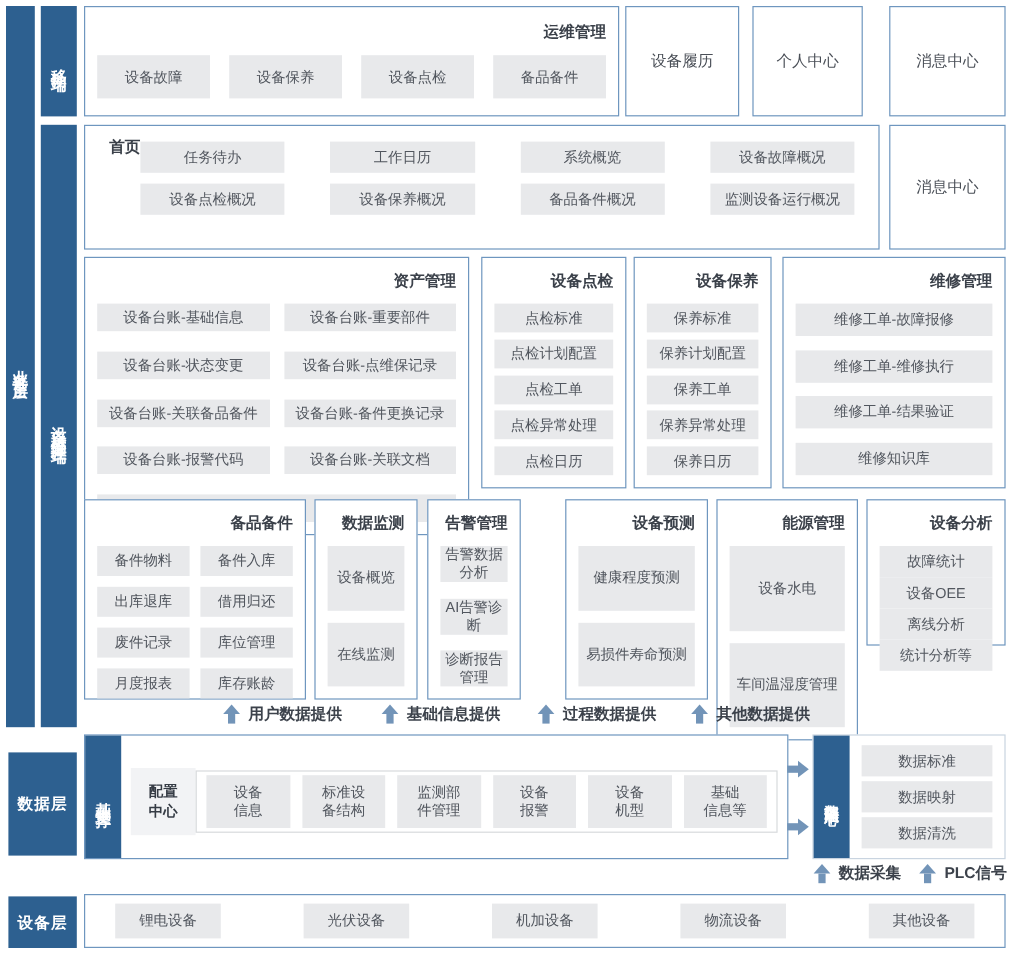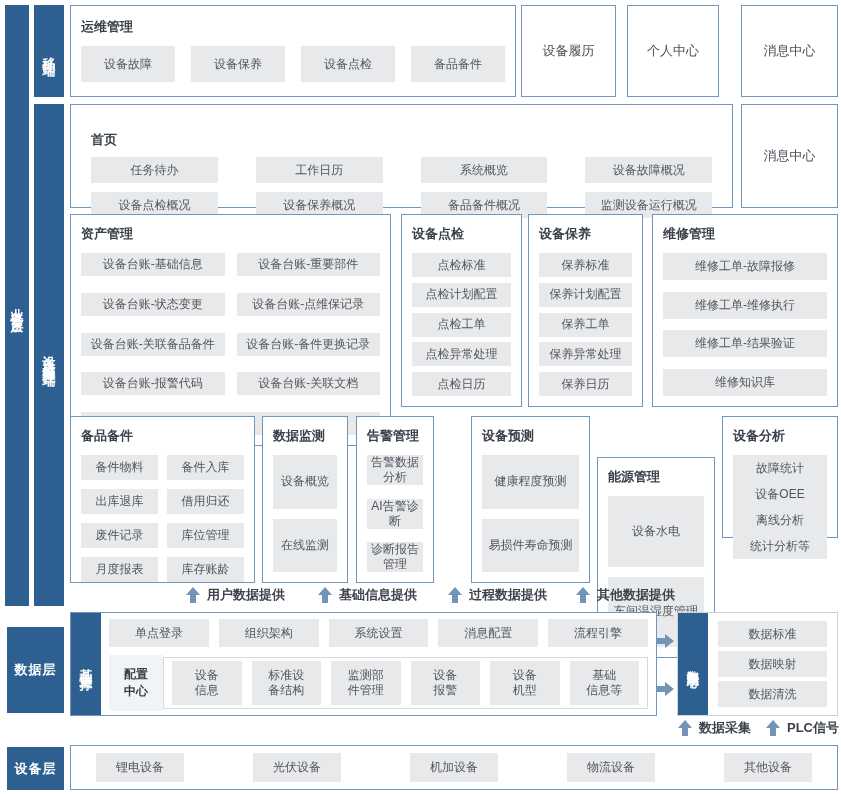--- a/index.html
+++ b/index.html
@@ -26,35 +26,35 @@
 
   #bar-platform{left:5px;top:5px;width:24px;height:601px;}
   #bar-mobile{left:34px;top:5px;width:30px;height:92px;}
   #bar-ops{left:34px;top:104px;width:30px;height:502px;}
   #bar-data{left:7px;top:627px;width:57px;height:86px;}
   #bar-device{left:7px;top:747px;width:57px;height:43px;}
 
   
   .box{position:absolute;background:#fff;border:2px solid #8fadcd;}
   .thin{border:1px solid var(--border);}
-  .sec-title{font-weight:bold;color:var(--title);font-size:13px;text-align:left;height:22px;line-height:22px;flex:none;}
+  .sec-title{font-weight:bold;color:var(--title);font-size:13px;text-align:right;height:22px;line-height:22px;flex:none;}
   .chip{background:var(--chip);color:var(--chip-text);font-size:12px;display:flex;align-items:center;justify-content:center;text-align:center;line-height:1.25;white-space:pre-line;}
 
   
   #ops-box{left:70px;top:5px;width:446px;height:92px;display:flex;flex-direction:column;padding:10px 10px 14px;}
   #ops-box .hrow{flex:1;display:flex;gap:16px;margin-top:8px;}
   #ops-box .chip{flex:1;}
   .mini-box{position:absolute;border:1px solid var(--border);background:#fff;display:flex;align-items:center;justify-content:center;color:#4a4f57;font-size:13px;}
   #mini-0{left:521px;top:5px;width:95px;height:92px;}
   #mini-1{left:627px;top:5px;width:92px;height:92px;}
   #mini-2{left:741px;top:5px;width:97px;height:92px;}
   #home-msg{left:741px;top:104px;width:97px;height:104px;}
 
   
-  #home-box{left:70px;top:104px;width:663px;height:104px;display:flex;flex-direction:column;padding:24px 20px 10px;}
+  #home-box{left:70px;top:104px;width:663px;height:104px;display:flex;padding:7px 20px 10px;}
   .home-grid{flex:1;display:grid;grid-template-columns:repeat(4,1fr);column-gap:38px;row-gap:9px;grid-auto-rows:26px;margin-top:6px;}
 
   
   .mod{display:flex;flex-direction:column;padding:8px 10px 10px;}
   .mod-grid2{flex:1;display:grid;grid-template-columns:1fr 1fr;column-gap:12px;row-gap:8px;margin-top:8px;align-content:space-between;}
   .mod-grid2 .chip{height:23px;}
   .mod-grid2 .full{grid-column:1/-1;}
   .vstack{flex:1;display:flex;flex-direction:column;justify-content:space-between;margin-top:8px;}
   .vstack .chip{height:24px;}
   .vstack.wide .chip{height:27px;}
@@ -67,21 +67,21 @@
   #m11{left:401px;top:214px;width:121px;height:193px;}
   #m12{left:528px;top:214px;width:115px;height:193px;}
   #m13{left:652px;top:214px;width:186px;height:193px;}
 
   #m20{left:70px;top:416px;width:185px;height:167px;}
   #m20 .mod-grid2{column-gap:9px;row-gap:9px;}
   #m20 .mod-grid2 .chip{height:25px;}
   #m21{left:262px;top:416px;width:86px;height:167px;}
   #m22{left:356px;top:416px;width:78px;height:167px;}
   #m23{left:471px;top:416px;width:119px;height:167px;}
-  #m24{left:597px;top:416px;width:118px;height:201px;margin-top:41px;}
+  #m24{left:597px;top:416px;width:118px;height:201px;}
   #m25{left:722px;top:416px;width:116px;height:122px;}
 
   
   .flow{position:absolute;display:flex;align-items:center;gap:7px;}
   .flow-text{font-weight:bold;color:#3c424b;font-size:13px;}
   .arrow-up{display:inline-flex;flex-direction:column;align-items:center;}
   .arrow-up .tri{width:0;height:0;border-left:7px solid transparent;border-right:7px solid transparent;border-bottom:8px solid var(--arrow);}
   .arrow-up .stem{width:6px;height:8px;background:var(--arrow);}
   .arrow-right{position:absolute;display:inline-flex;align-items:center;}
   .arrow-right .stem{width:9px;height:6px;background:var(--arrow);}
@@ -288,27 +288,20 @@
         <i class="stem"></i>
       </span>
     <span class="flow-text">其他数据提供</span>
   </div>
 
   <div class="box thin tabbed" id="support-box">
     <div class="tab">
         <span class="vtext">基础支撑</span>
       </div>
     <div class="support-content">
-      <div class="support-row1">
-        <div class="chip">单点登录</div>
-        <div class="chip">组织架构</div>
-        <div class="chip">系统设置</div>
-        <div class="chip">消息配置</div>
-        <div class="chip">流程引擎</div>
-      </div>
       <div class="support-row2">
         <div class="cfg-chip">配置
 中心</div>
         <div class="cfg-container">
           <div class="chip">设备
 信息</div>
           <div class="chip">标准设
 备结构</div>
           <div class="chip">监测部
 件管理</div>

